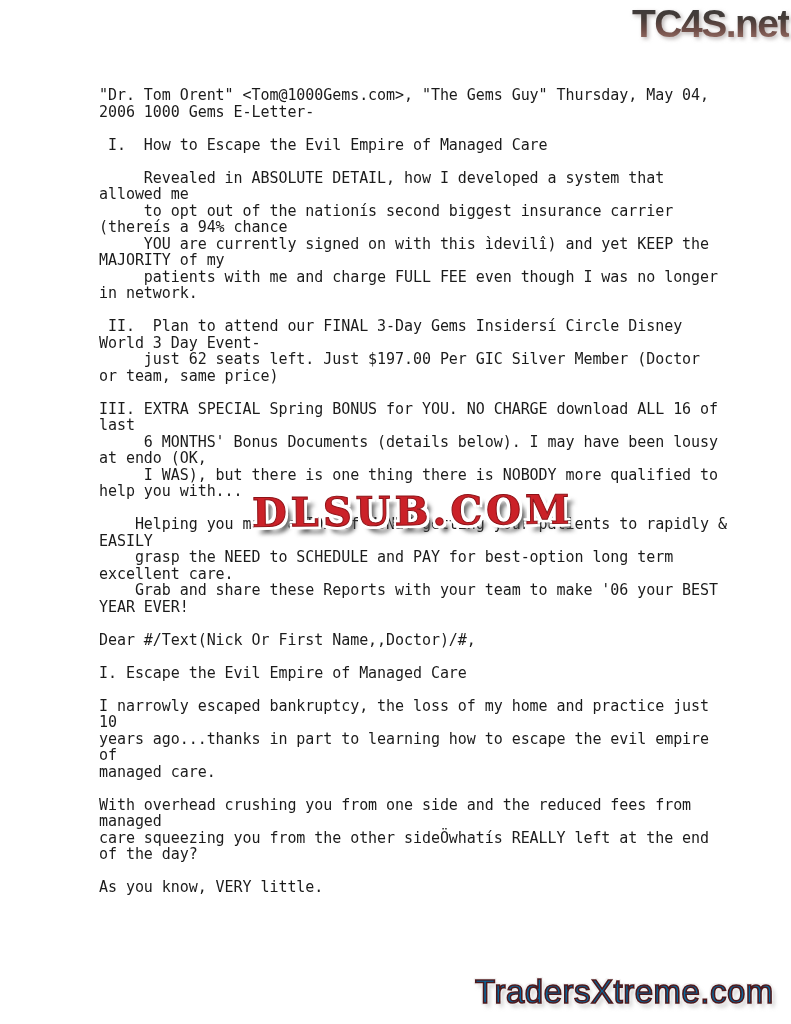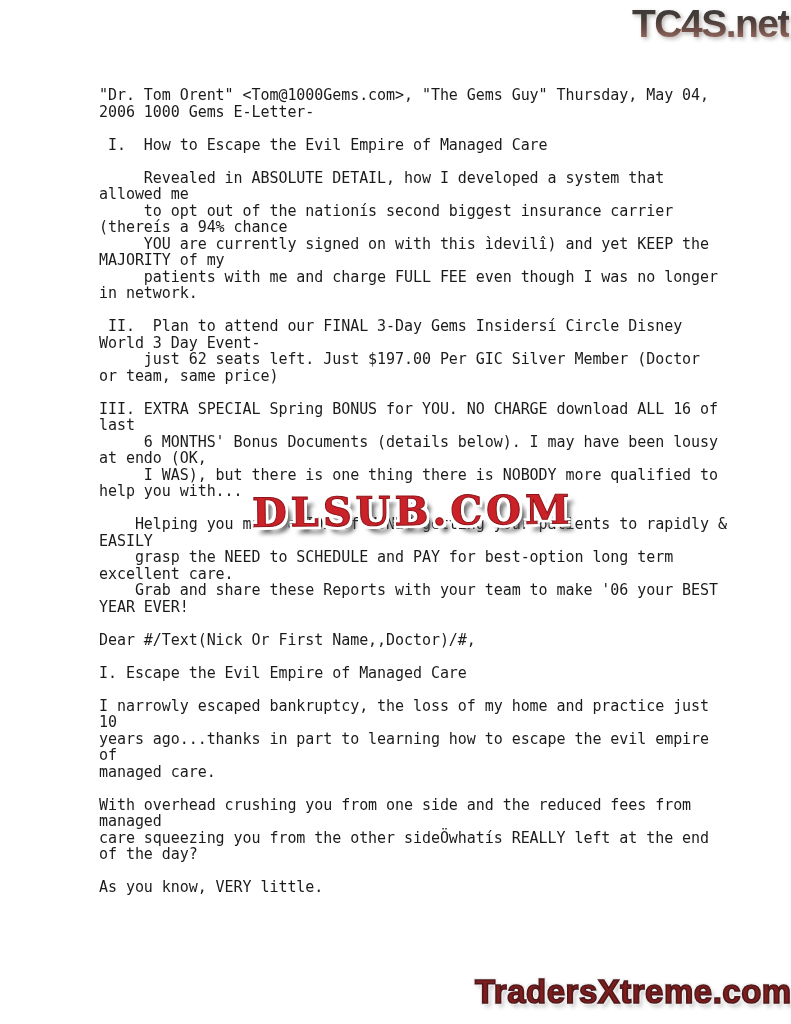--- a/index.html
+++ b/index.html
@@ -65,25 +65,25 @@
        6px  7px 4px rgba(75,75,75,0.85);
     transform: rotate(-0.6deg);
   }
 
   
   .footer-logo {
     position: absolute;
     left: 475px;
     top: 971px;
     font-family: "Liberation Sans", "DejaVu Sans", sans-serif;
-    font-weight: bold;
+    font-weight: normal;
     font-size: 33px;
     line-height: 42px;
     letter-spacing: 0.5px;
-    color: #7f1d1d;
+    color: #0369a1;
     -webkit-text-stroke: 1.6px #4e181b;
     text-shadow:
       -2px -2px 1px #f2f2f2, 2px -2px 1px #f2f2f2,
       -2px  2px 1px #eeeeee, 2px  2px 1px #e6e6e6,
        3px  4px 4px rgba(160,160,160,0.65);
     cursor: pointer;
   }
 </style>
 </head>
 <body>

